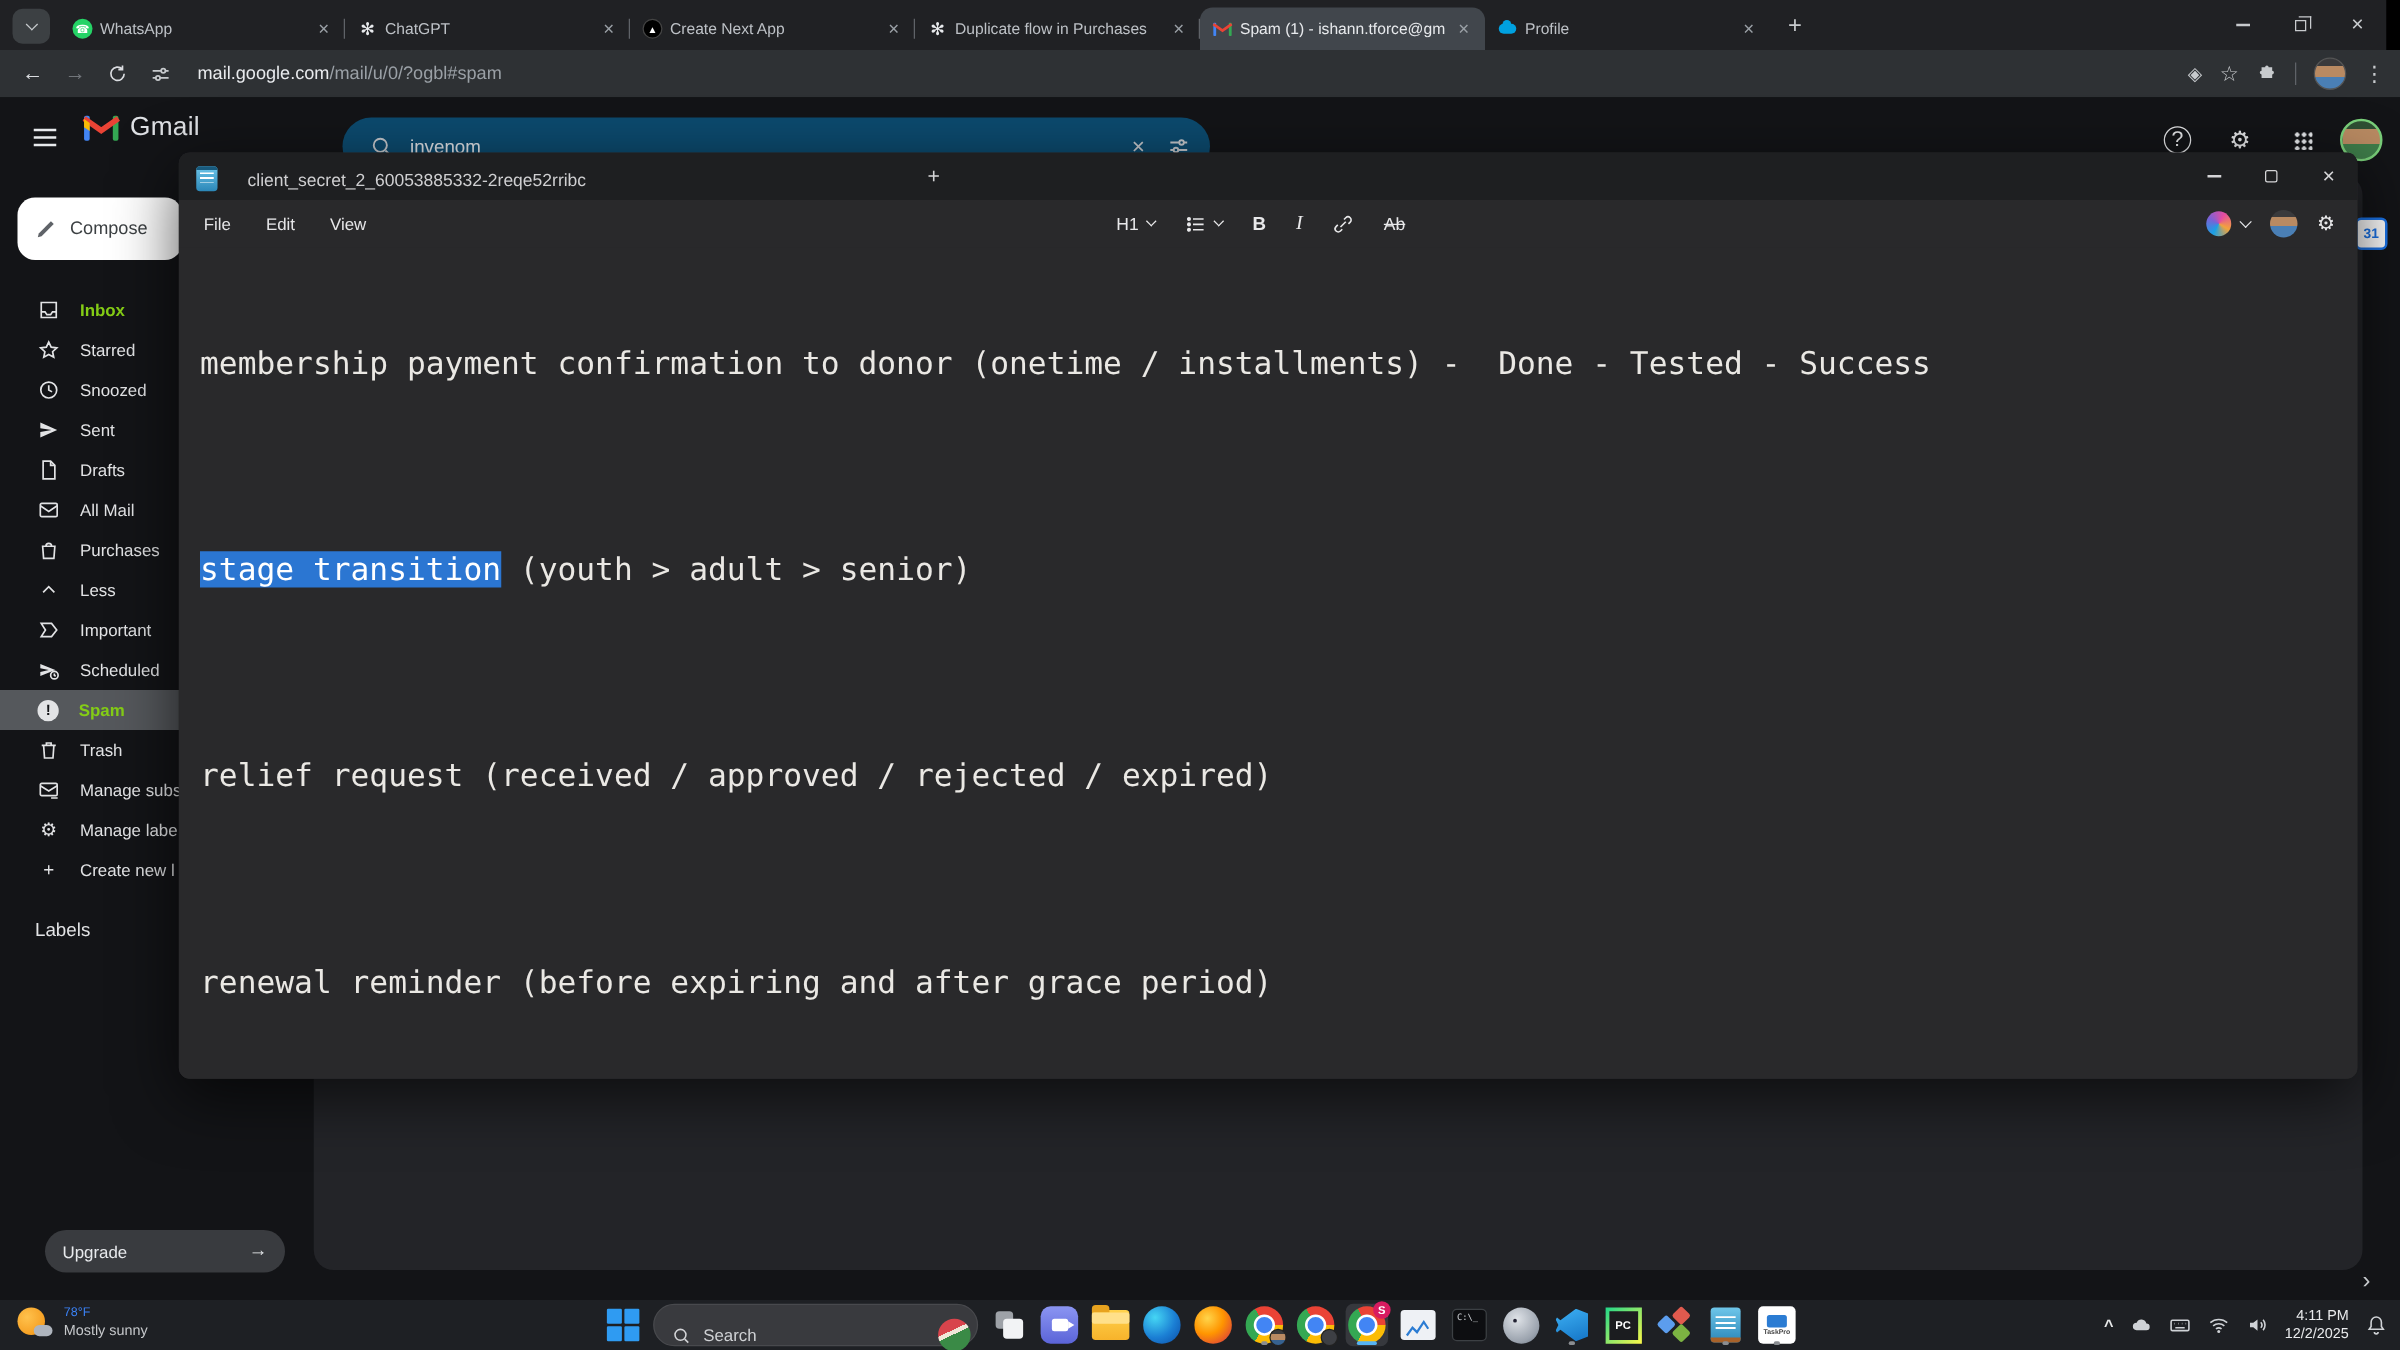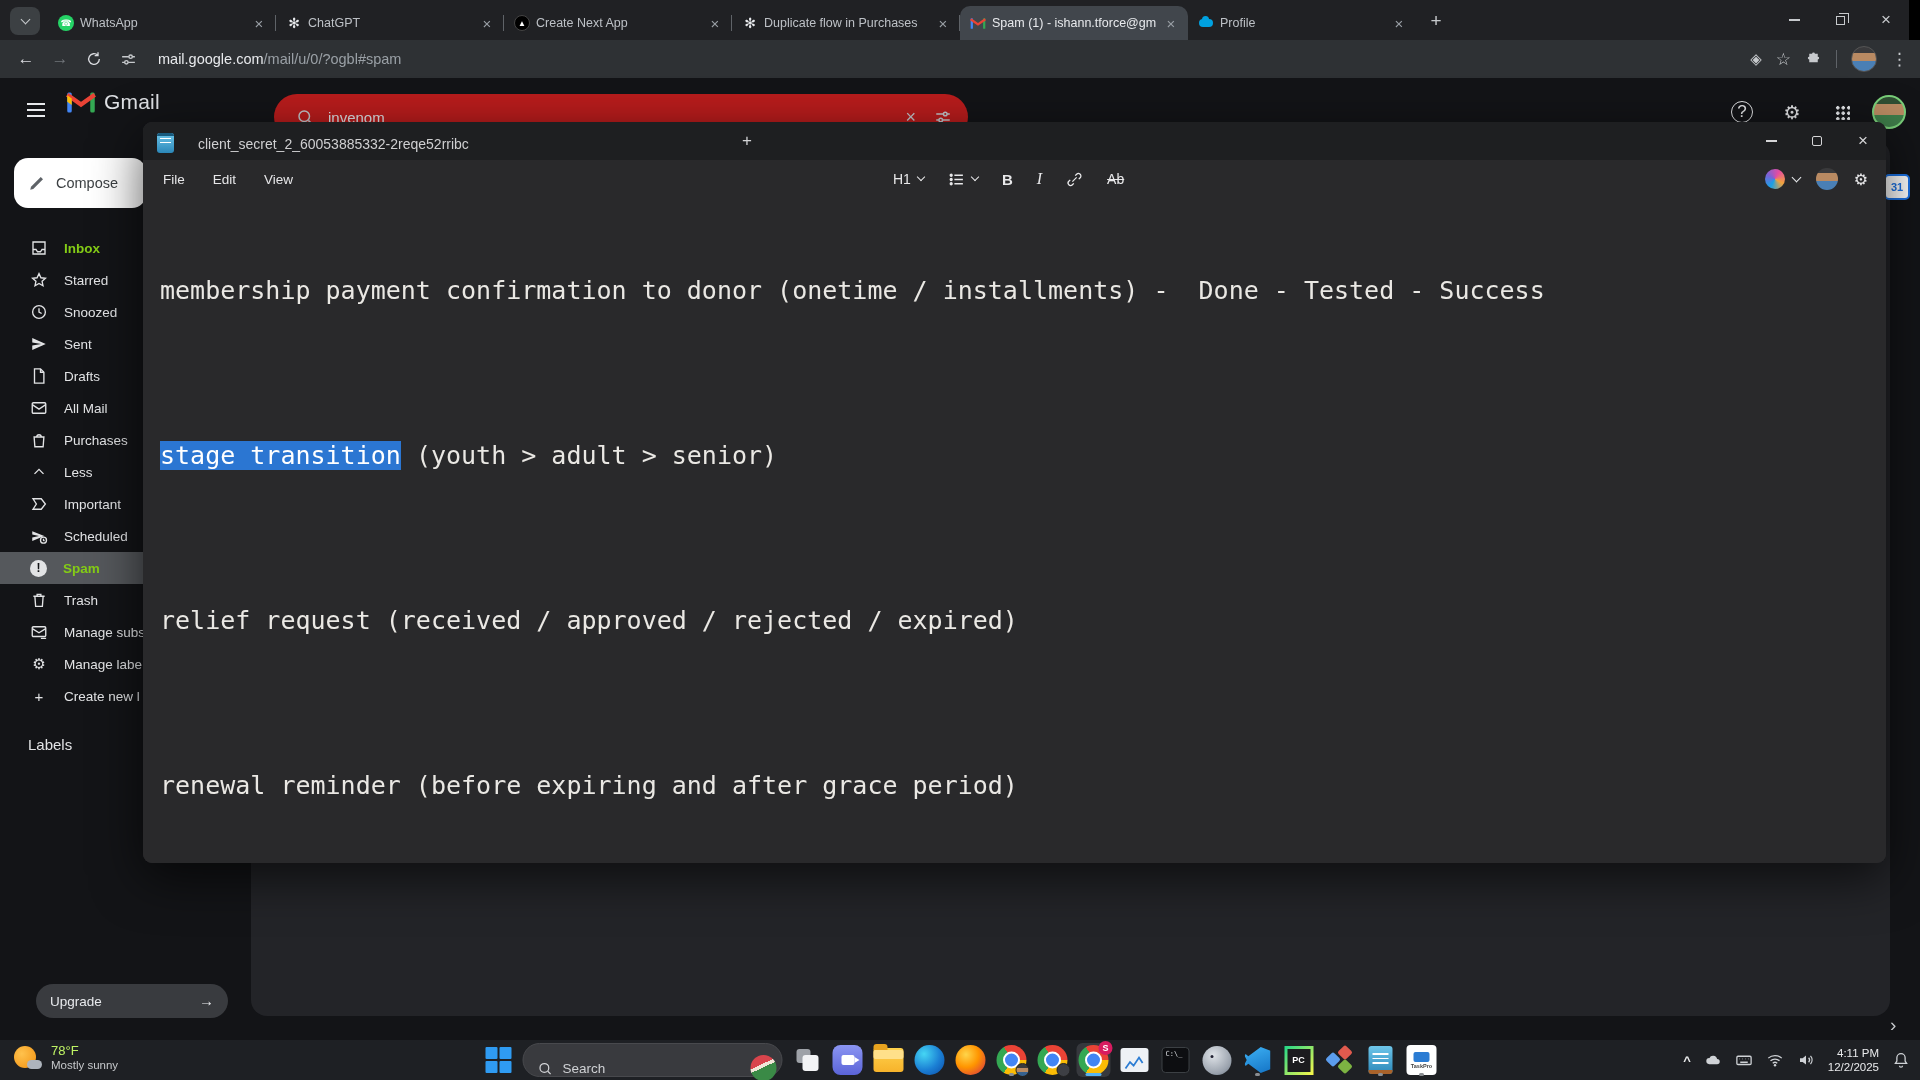--- a/index.html
+++ b/index.html
@@ -41,21 +41,21 @@
 .gi.star::before{content:"☆";font-size:17px}
 .vline{width:1px;height:18px;background:#5f6368}
 .avatar{width:26px;height:26px;border-radius:50%;background:linear-gradient(#3a3a3c 0 24%,#b98a62 24% 60%,#4a7fb5 60%);border:1px solid #555}
 .gi.dots::before{content:"⋮";font-size:17px}
 
 #gmail{left:0;top:78px;width:1920px;height:962px;background:#131417}
 .hamb{left:14px;top:10px;width:44px;height:44px;border-radius:50%;display:flex;flex-direction:column;justify-content:center;gap:4px;align-items:center}
 .hamb i{display:block;width:18px;height:2px;background:#e8eaed}
 #glogo{left:66px;top:12px;display:flex;align-items:center;gap:8px}
 #glogo .gname{font-size:21px;color:#dfe1e5;letter-spacing:.2px}
-#gsearch{left:274px;top:16px;width:694px;height:46px;border-radius:24px;background:#b91c1c;display:flex;align-items:center;padding:16px 16px;color:#dfe1e5}
+#gsearch{left:274px;top:16px;width:694px;height:46px;border-radius:24px;background:#0c4a6e;display:flex;align-items:center;padding:16px 16px;color:#dfe1e5}
 #gsearch .mag{width:18px;height:18px;margin:0 14px 0 6px}
 #gsearch .q{font-size:15px;flex:1}
 #gsearch .sx::before{content:"×";font-size:18px;color:#c3c6ca}
 #gsearch .tune{margin-left:18px}
 .gmr{right:0;top:14px;display:flex;align-items:center;gap:10px;position:absolute;right:14px}
 .gmri{width:40px;height:40px;border-radius:50%;display:flex;align-items:center;justify-content:center;color:#e2e3e5}
 .gmri.q::before{content:"?";font-size:17px;border:1.8px solid #e2e3e5;border-radius:50%;width:20px;height:20px;display:flex;align-items:center;justify-content:center}
 .gmri.gear::before{content:"⚙";font-size:19px}
 .gmri.grid i{width:15px;height:15px;background-image:radial-gradient(#e8eaed 1.6px,transparent 1.9px);background-size:5.5px 5.5px}
 .gmri.acct{width:34px;height:34px;border-radius:50%;background:linear-gradient(#2f4f33 0 22%,#b98a62 22% 60%,#3f7d4a 60%);border:2px solid #7ad07a}
@@ -123,21 +123,21 @@
 #np-editor{flex:1;background:#29292b;padding:10px 20px 0 17px;font-family:"DejaVu Sans Mono","Liberation Mono",monospace;font-size:25px;line-height:33px;color:#eae8e4;white-space:pre}
 #np-editor p{margin:0 0 66px}
 #np-editor .sel{background:#2b76d2;color:#fff}
 
 #taskbar{left:0;top:1040px;width:1920px;height:40px;background:#1e2024;z-index:40}
 #tb-weather{position:absolute;left:12px;top:3px;display:flex;align-items:center;gap:9px}
 .wic{width:30px;height:30px;position:relative}
 .wic::before{content:"";position:absolute;left:2px;top:3px;width:22px;height:22px;border-radius:50%;background:radial-gradient(circle at 35% 35%,#ffc24d,#f29111)}
 .wic::after{content:"";position:absolute;right:0;bottom:4px;width:15px;height:9px;border-radius:8px;background:#aeb4bd}
 .wtxt{line-height:15px}
-.wtemp{font-size:13px;color:#bef264}
+.wtemp{font-size:10px;color:#3b82f6}
 .wcond{font-size:11.5px;color:#c6c8cb}
 #tb-center{position:absolute;left:50%;top:3px;transform:translateX(-50%);display:flex;align-items:center;gap:7px}
 .tbic{width:34px;height:34px;border-radius:6px;display:flex;align-items:center;justify-content:center;position:relative}
 .tbic.running::after{content:"";position:absolute;bottom:1px;left:50%;transform:translateX(-50%);width:5px;height:3px;border-radius:2px;background:#8a8d91}
 .tbic.activewin{background:#36383d}
 .tbic.activewin::after{content:"";position:absolute;bottom:1px;left:50%;transform:translateX(-50%);width:16px;height:3px;border-radius:2px;background:#55b3f3}
 .startic{width:26px;height:26px;display:grid;grid-template-columns:12px 12px;grid-template-rows:12px 12px;gap:2px}
 .startic i{background:#2f9bf2;border-radius:1px}
 #tb-search{width:260px;height:34px;border-radius:17px;background:#393a3e;border:1px solid #48494d;display:flex;align-items:center;padding:16px 5px 0 14px;gap:10px}
 #tb-search .slab{font-size:13.5px;color:#cfd1d4;flex:1}

